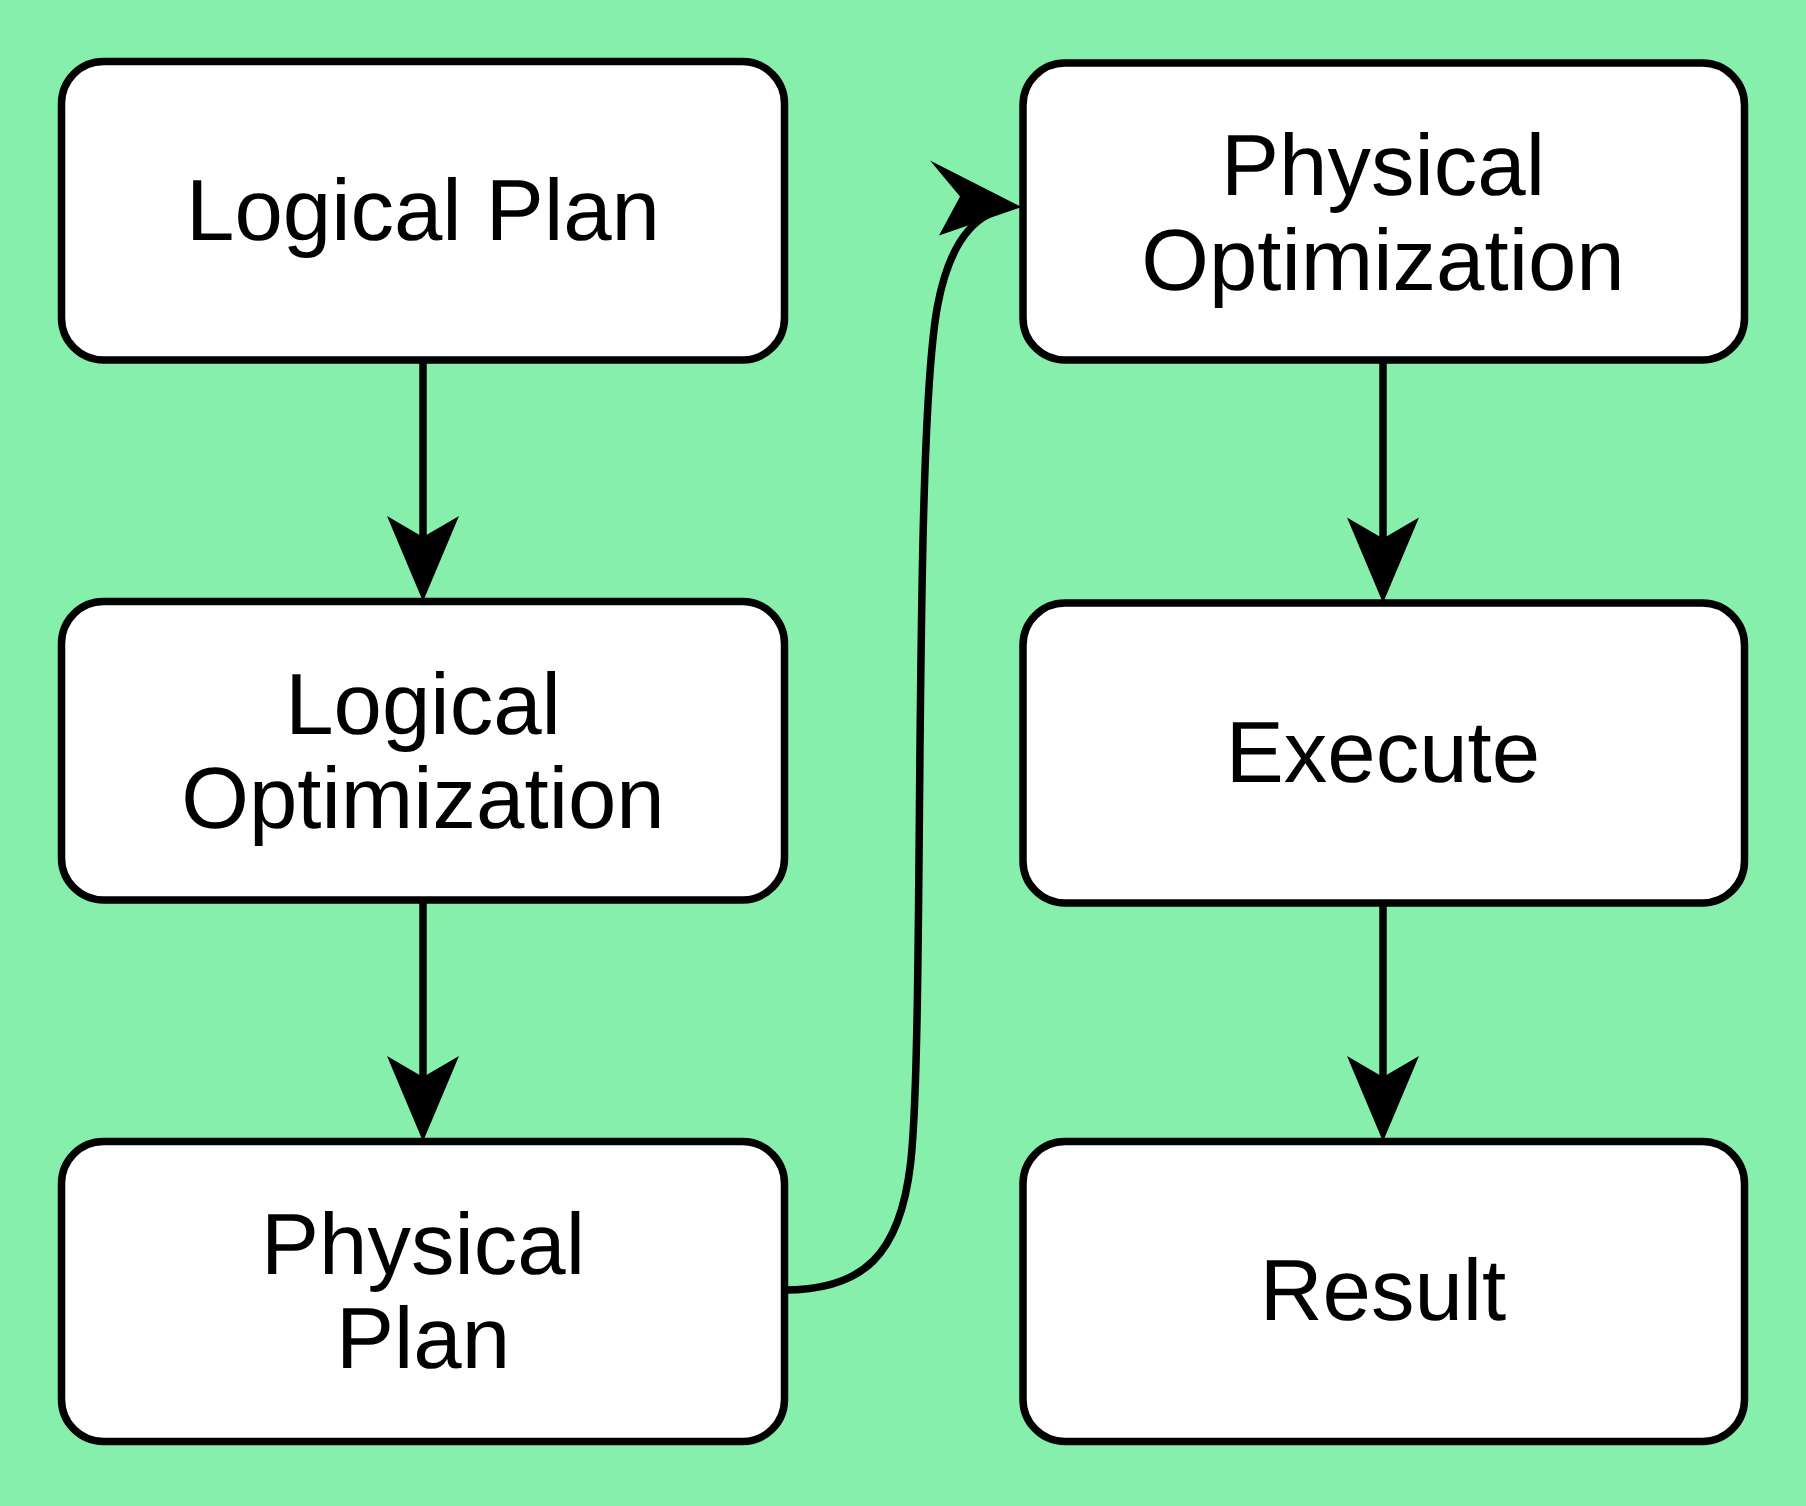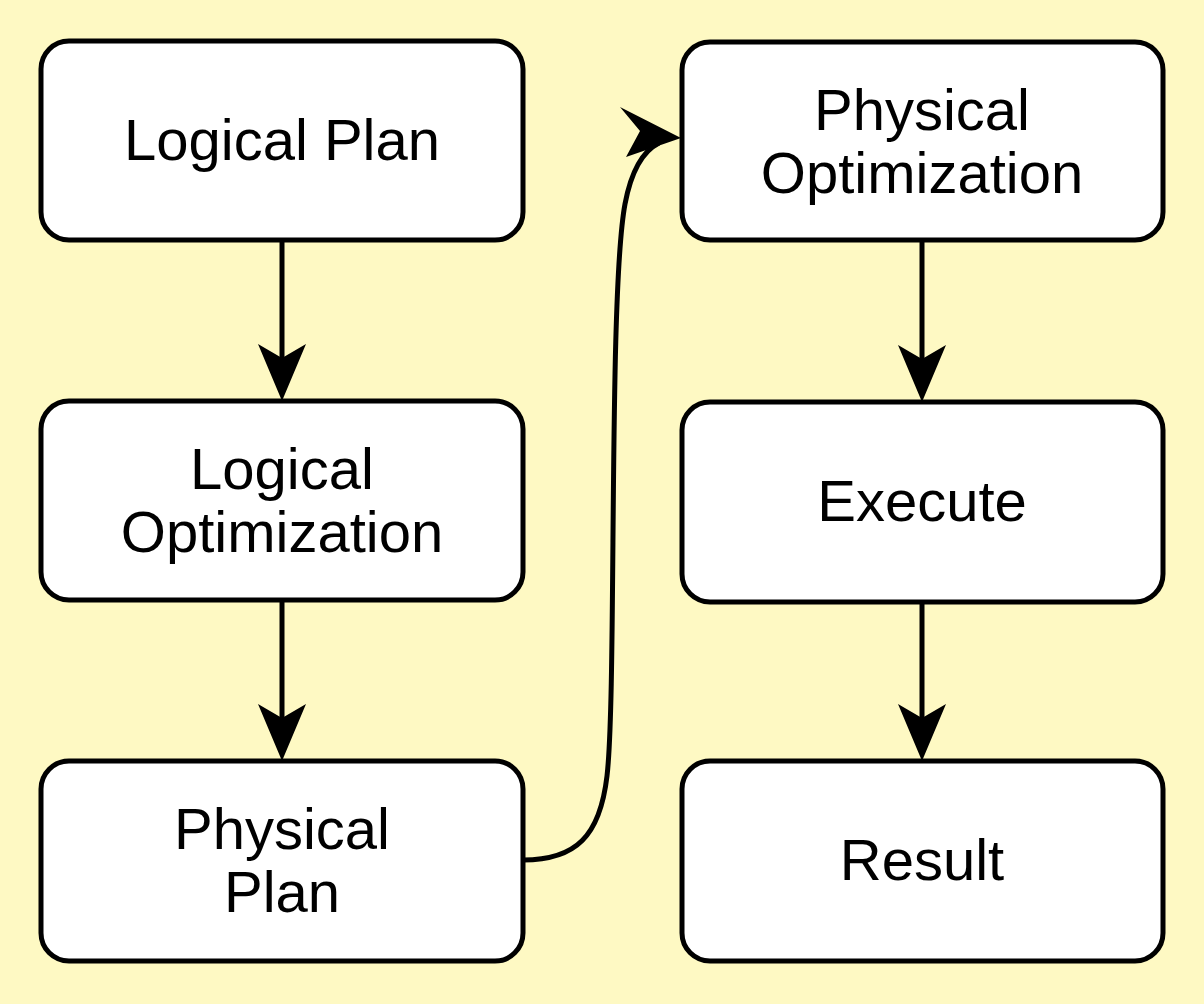--- a/index.html
+++ b/index.html
@@ -8,21 +8,21 @@
     padding: 0;
     background: #ffffff;
   }
   body {
     font-family: "Liberation Sans", sans-serif;
   }
   #diagram-root {
     position: relative;
     width: 1204px;
     height: 1004px;
-    background: #fef9c3;
+    background: #86efac;
     overflow: hidden;
   }
   #flow-svg {
     position: absolute;
     top: 0;
     left: 0;
     width: 1204px;
     height: 1004px;
     display: block;
   }

